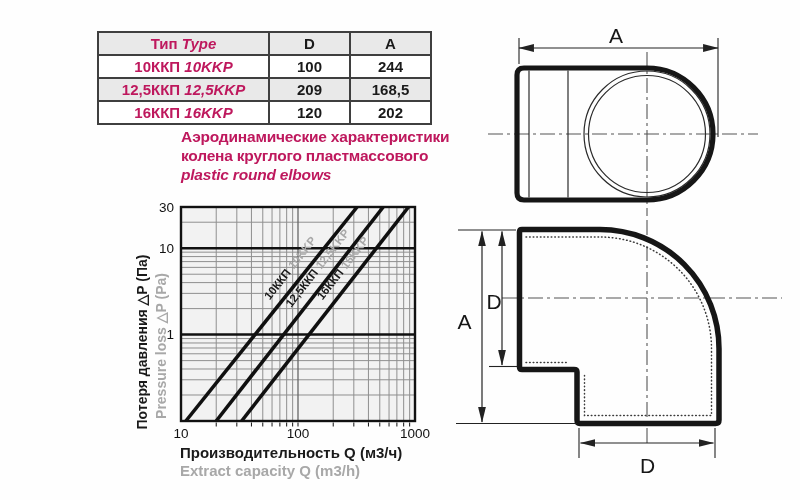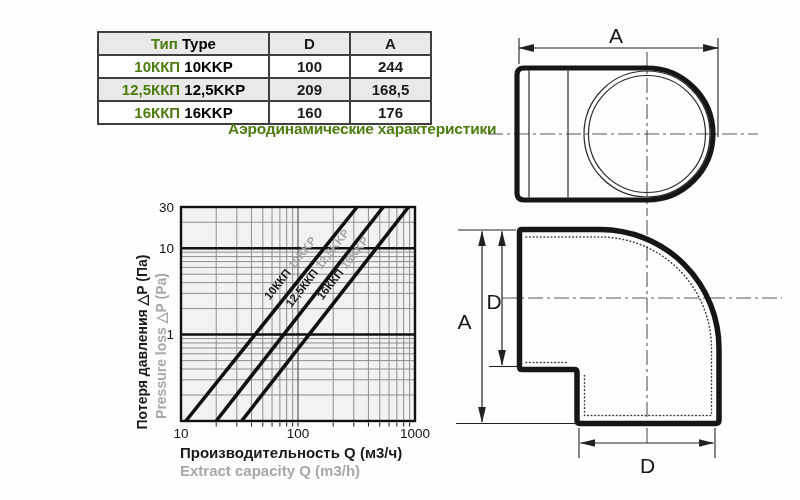--- a/index.html
+++ b/index.html
@@ -5,25 +5,25 @@
   html,body{margin:0;padding:0;background:#ffffff;}
   .canvas{position:relative;width:800px;height:500px;background:#fefefe;overflow:hidden;
           font-family:"Liberation Sans",sans-serif;}
   
   .spec-table{position:absolute;left:97px;top:31px;width:333px;border-collapse:collapse;
               table-layout:fixed;font-size:15px;font-weight:bold;}
   .spec-table td,.spec-table th{border:2px solid #3f3f3f;height:21px;padding:0;
               text-align:center;vertical-align:middle;color:#1a1a1a;line-height:1;}
   .spec-table tr.shaded{background:#e9e9e9;}
   .spec-table tr.plain{background:#ffffff;}
-  .en{color:#000000;}
-  .ru{color:#4d7c0f;}
+  .en{color:#be185d;font-style:italic;}
+  .ru{color:#be185d;}
   
-  .chart-title{position:absolute;left:181px;top:119px;width:280px;font-size:15.5px;
-               font-weight:bold;line-height:19px;letter-spacing:-0.2px;margin-left:47px;}
+  .chart-title{position:absolute;left:181px;top:127px;width:280px;font-size:15.5px;
+               font-weight:bold;line-height:19px;letter-spacing:-0.2px;}
   
   svg{position:absolute;}
   svg text{font-family:"Liberation Sans",sans-serif;}
   .outline{fill:none;stroke:#161616;stroke-width:5.2;stroke-linejoin:round;stroke-linecap:round;}
   .thin{fill:none;stroke:#2a2a2a;stroke-width:1.2;}
   .cl{stroke:#555;stroke-width:1.1;stroke-dasharray:15 4 3 4;fill:none;}
   .dimline{stroke:#222;stroke-width:1.2;fill:none;}
   .extline{stroke:#222;stroke-width:1.1;fill:none;}
   .dimtext{font-size:21px;fill:#161616;text-anchor:middle;}
   .dots{fill:none;stroke:#3a3a3a;stroke-width:1.5;stroke-dasharray:0.6 3;stroke-linecap:round;}
@@ -62,28 +62,30 @@
         <span class="en">12,5KKP</span>
       </td>
       <td>209</td>
       <td>168,5</td>
     </tr>
     <tr class="plain">
       <td>
         <span class="ru">16ККП</span>
         <span class="en">16KKP</span>
       </td>
-      <td>160</td>
-      <td>176</td>
+      <td>120</td>
+      <td>202</td>
     </tr>
   </tbody>
     </table>
 
   <div class="chart-title">
     <div class="ru">Аэродинамические характеристики</div>
+    <div class="ru">колена круглого пластмассового</div>
+    <div class="en">plastic round elbows</div>
   </div>
 
   <svg id="chart-svg" width="335" height="295" style="left:120px;top:196px;">
       <rect x="61" y="11" width="234" height="214" fill="#f2f2f2"></rect>
       <line x1="96.2205094926858" y1="11" x2="96.2205094926858" y2="225" stroke="#8f8f8f" stroke-width="1"></line>
       <line x1="116.8231868022005" y1="11" x2="116.8231868022005" y2="225" stroke="#8f8f8f" stroke-width="1"></line>
       <line x1="131.4410189853716" y1="11" x2="131.4410189853716" y2="225" stroke="#8f8f8f" stroke-width="1"></line>
       <line x1="142.7794905073142" y1="11" x2="142.7794905073142" y2="225" stroke="#8f8f8f" stroke-width="1"></line>
       <line x1="152.0436962948863" y1="11" x2="152.0436962948863" y2="225" stroke="#8f8f8f" stroke-width="1"></line>
       <line x1="159.87647068166805" y1="11" x2="159.87647068166805" y2="225" stroke="#8f8f8f" stroke-width="1"></line>

